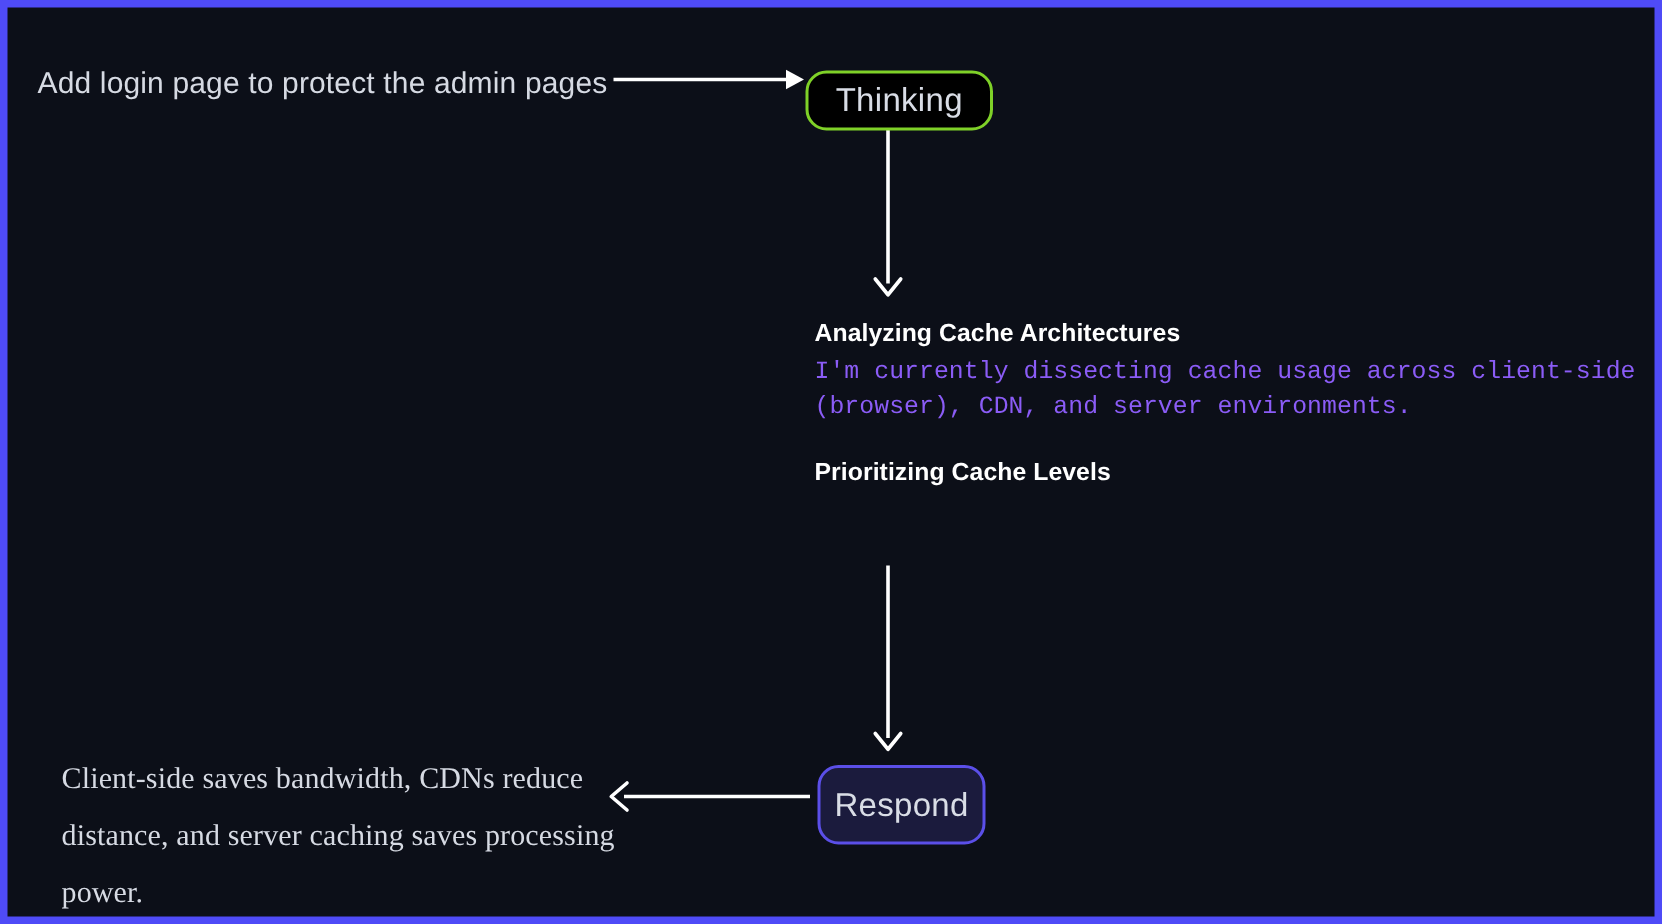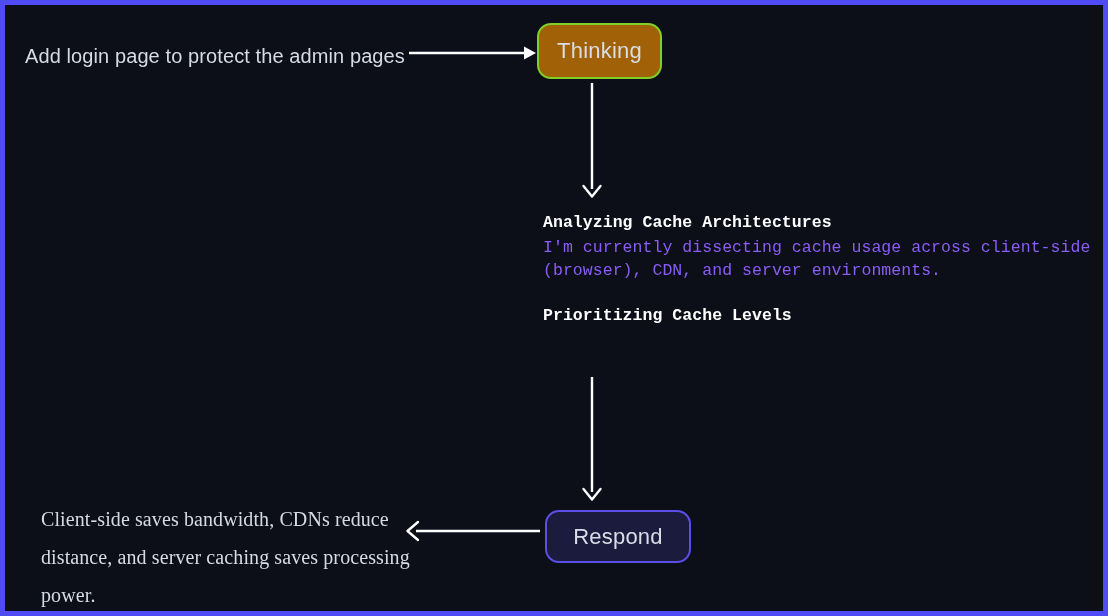--- a/index.html
+++ b/index.html
@@ -56,30 +56,30 @@
     display: flex;
     align-items: center;
     justify-content: center;
     font-size: 22px;
     letter-spacing: 0.2px;
     color: #d9dde6;
     font-family: "Liberation Sans", sans-serif;
   }
   #node-thinking {
     left: 532px;
-    top: 18px;
+    top: 42px;
     width: 125px;
-    height: 56px;
-    background: #a16207;
+    height: 40px;
+    background: #000000;
     border: 2.5px solid #7fd128;
   }
   #node-respond {
     left: 540px;
     top: 505px;
-    width: 146px;
+    width: 112px;
     height: 53px;
     background: #1b1b3d;
     border: 2.5px solid #5b4fe8;
   }
 
   
   #thought-stream {
     position: absolute;
     left: 538px;
     top: 206px;
@@ -87,21 +87,21 @@
   }
   .thought-block { margin-bottom: 22px; }
   .thought-block:last-child { margin-bottom: 0; }
   .thought-title {
     color: #ffffff;
     font-weight: bold;
     font-size: 16.5px;
     line-height: 23px;
     letter-spacing: 0.05px;
     margin-bottom: 2px;
-    font-family: Liberation Mono, monospace;
+    font-family: Liberation Sans, sans-serif;
   }
   .thought-body {
     color: #8b5cf6;
     font-size: 16.5px;
     line-height: 23px;
     letter-spacing: 0.05px;
     font-family: Liberation Mono, monospace;
   }
 
   

